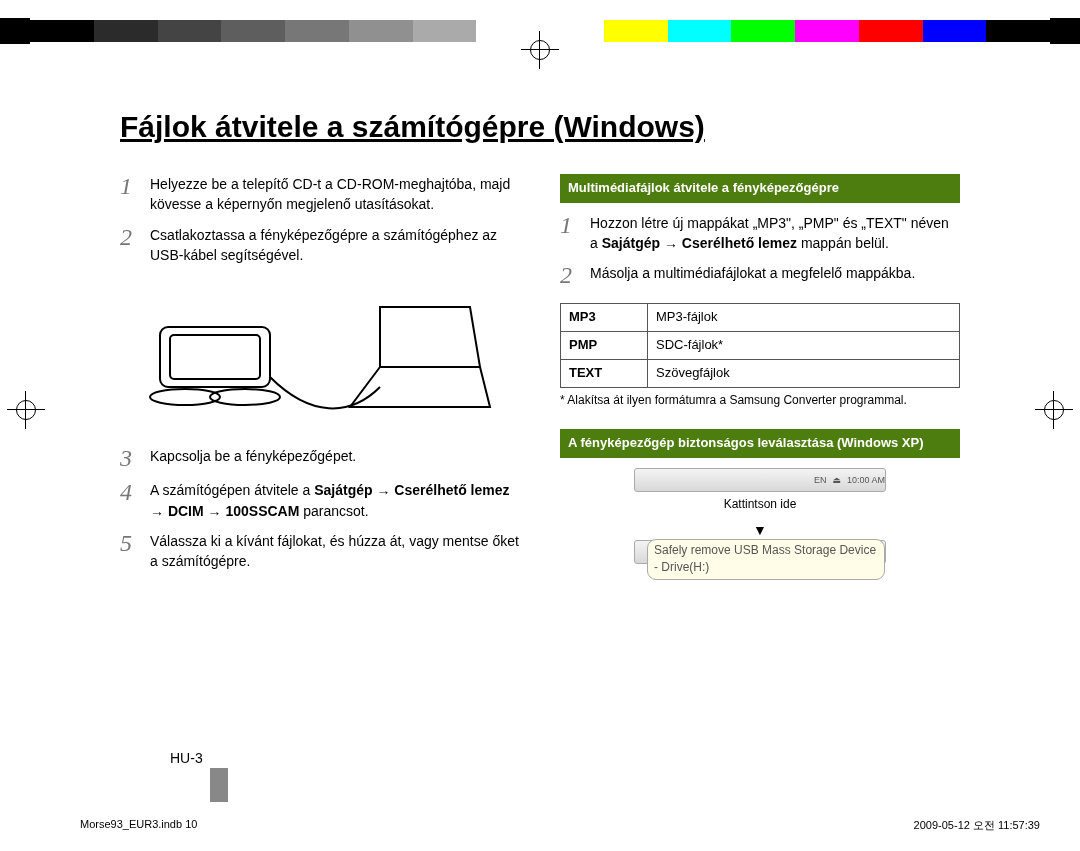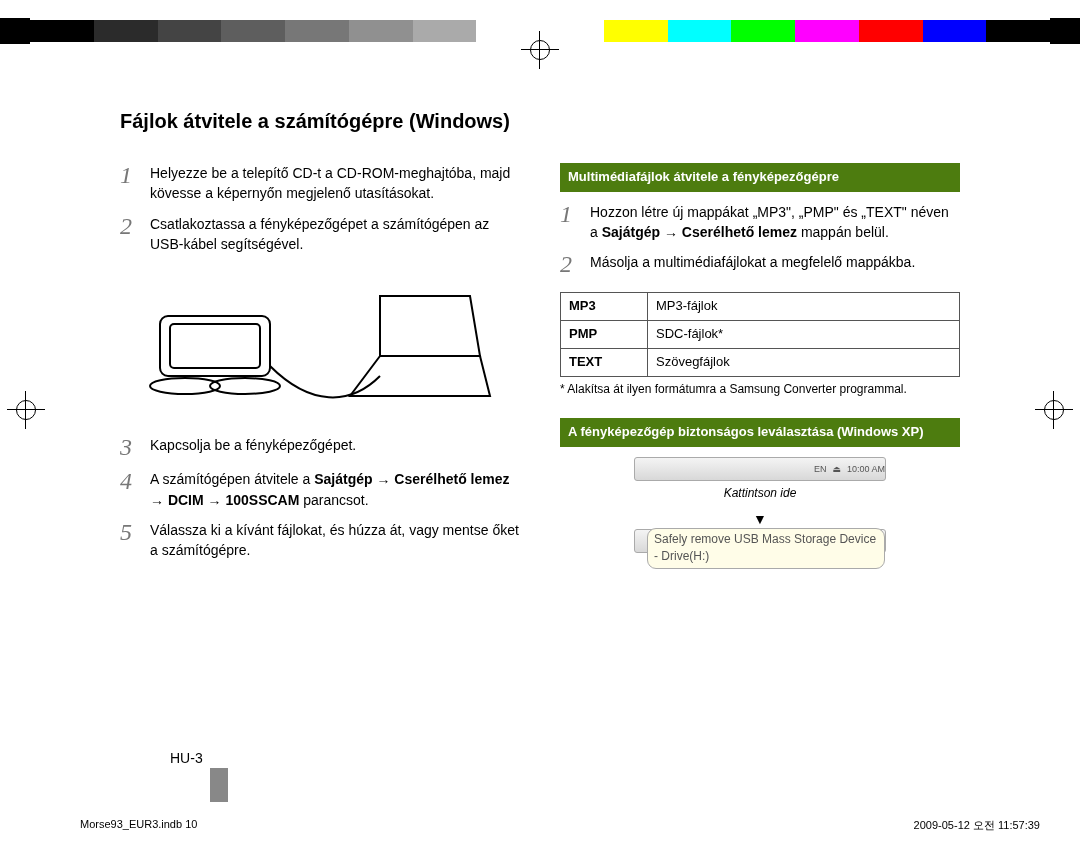--- a/index.html
+++ b/index.html
@@ -40,23 +40,24 @@
     position: absolute;
     top: 400px;
   }
   .page {
     position: absolute;
     left: 120px;
     top: 110px;
     width: 840px;
   }
   h1 {
-    font-size: 20px;
+    font-size: 30px;
     font-weight: bold;
     margin: 0 0 30px 0;
+    text-decoration: underline;
   }
   .cols {
     display: flex;
     gap: 40px;
   }
   .col { flex: 1; font-size: 14px; line-height: 1.45; }
   .step {
     display: flex;
     gap: 10px;
     margin-bottom: 10px;
@@ -122,21 +123,20 @@
     background: #fffde8;
     border: 1px solid #aaa;
     font-size: 12px;
     padding: 2px 6px;
     border-radius: 9px;
   }
   .click-label {
     text-align: center;
     font-size: 12px;
     margin: 4px 0 6px 0;
-    font-style: italic;
   }
   .down-arrow{ text-align:center; font-size:14px; }
   .pagefoot {
     position: absolute;
     left: 170px;
     top: 750px;
     font-size: 14px;
   }
   .graybar {
     position: absolute;
@@ -200,21 +200,21 @@
 
   <div class="cols">
 
     <div class="col">
       <div class="step">
           <span class="step-num">1</span>
         <span>Helyezze be a telepítő CD-t a CD-ROM-meghajtóba, majd kövesse a képernyőn megjelenő utasításokat.</span>
         </div>
       <div class="step">
           <span class="step-num">2</span>
-        <span>Csatlakoztassa a fényképezőgépet a számítógépen az USB-kábel segítségével.</span>
+        <span>Csatlakoztassa a fényképezőgépre a számítógéphez az USB-kábel segítségével.</span>
         </div>
 
       <div class="illus">
         <svg class="device-illus" viewBox="0 0 360 150">
           <g fill="none" stroke="#000" stroke-width="2">
             <rect x="20" y="50" width="110" height="60" rx="8"></rect>
             <rect x="30" y="58" width="90" height="44" rx="4"></rect>
             <ellipse cx="45" cy="120" rx="35" ry="8"></ellipse>
             <ellipse cx="105" cy="120" rx="35" ry="8"></ellipse>
             <path d="M130 100 C 170 140, 210 140, 240 110"></path>

